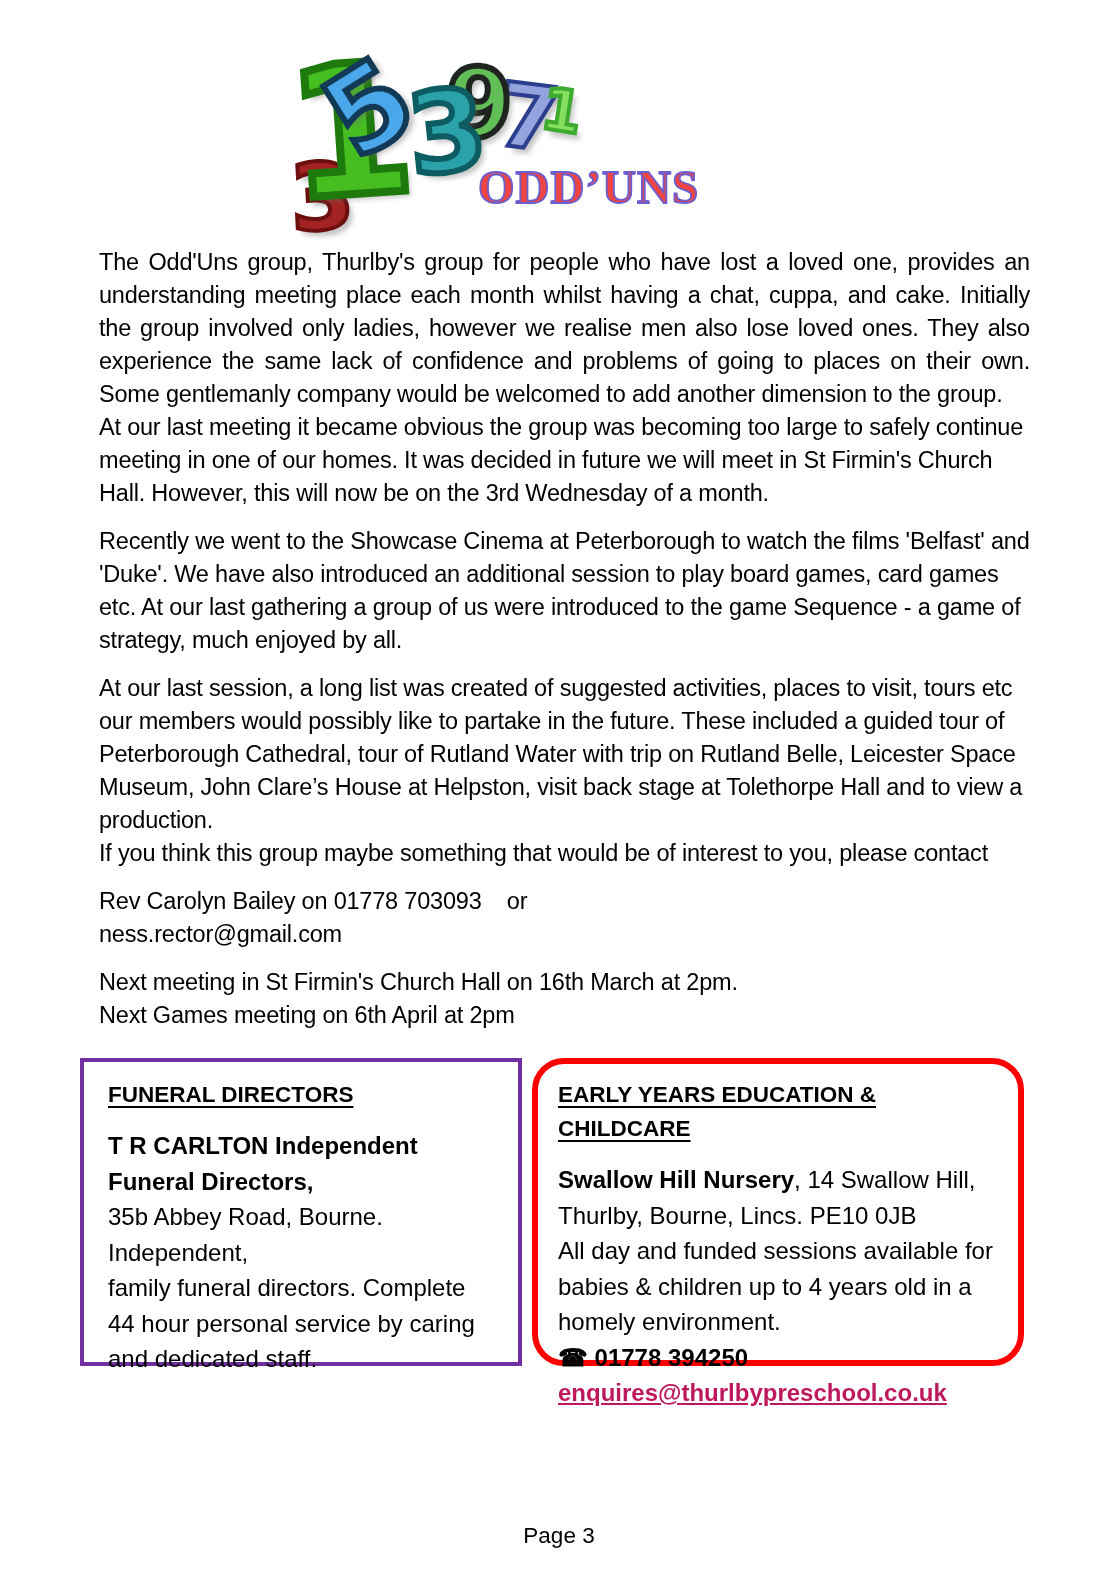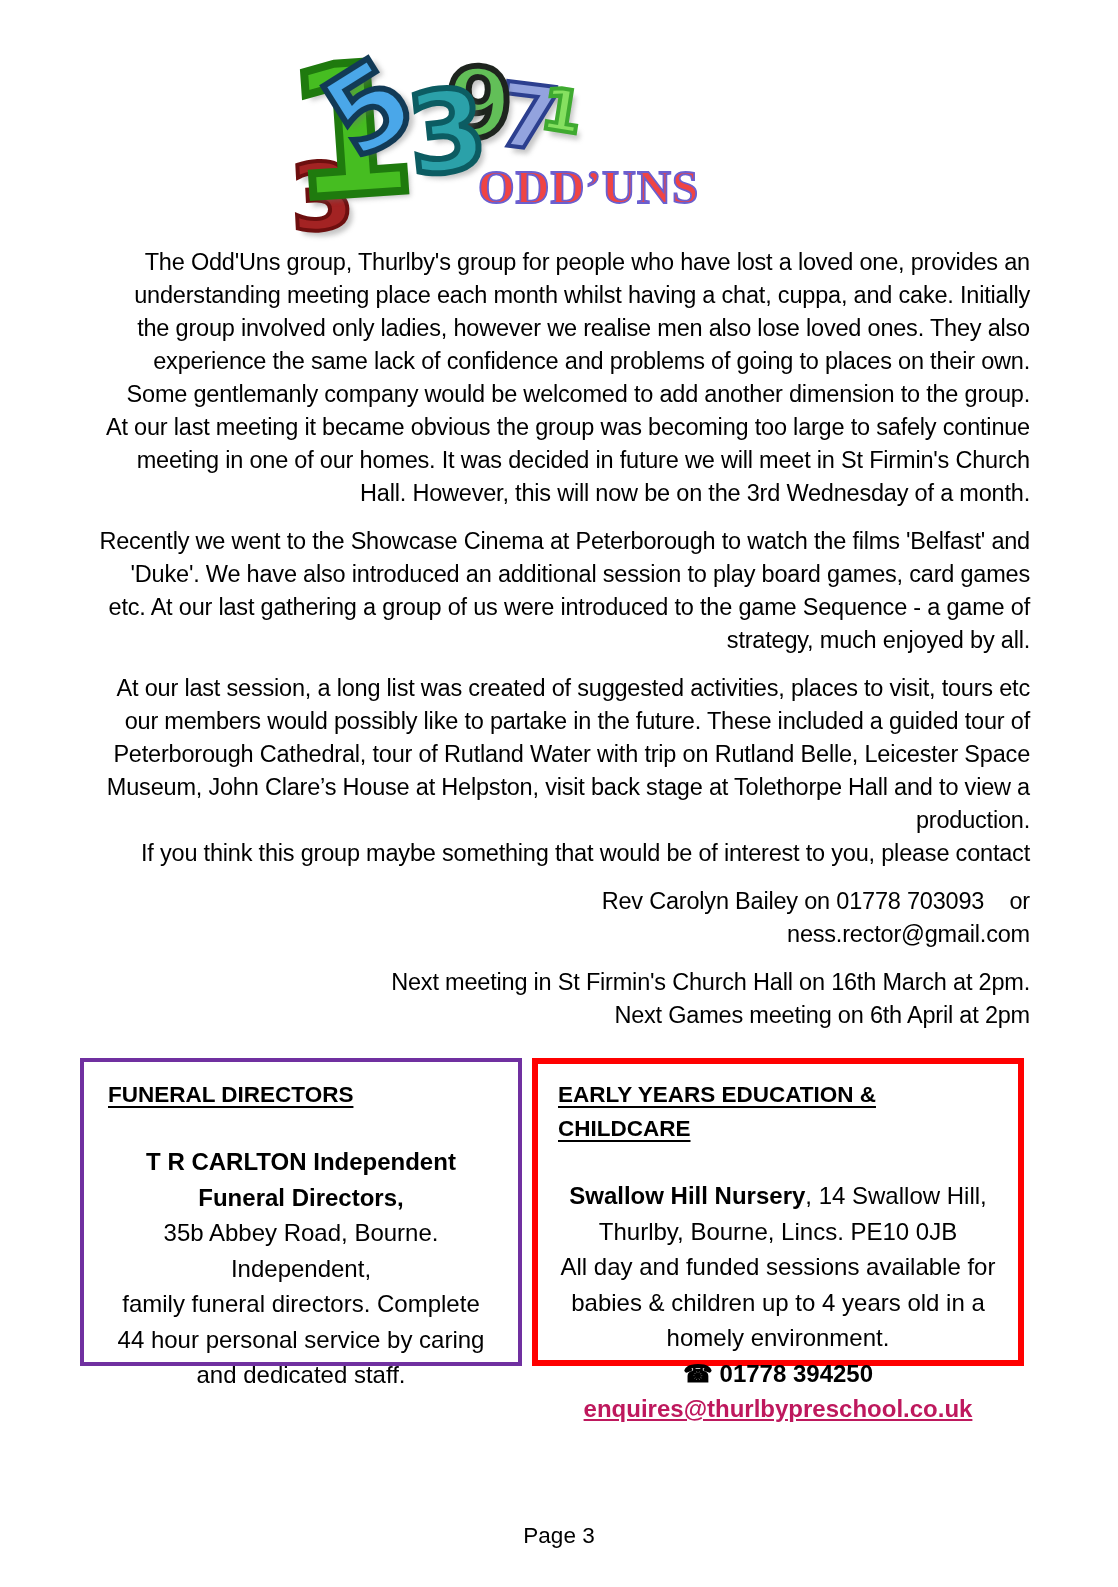--- a/index.html
+++ b/index.html
@@ -40,39 +40,39 @@
   }
 
   
   .content{
     margin:6px 0 0 99px;
     width:931px;
     font-size:23.5px;
     line-height:33px;
     letter-spacing:-0.2px;
   }
-  .content p{margin:0;text-align:right;}
+  .content p{margin:0;}
   .p-justify{text-align:justify;}
   .gap{margin-top:15px !important;}
   .pre{white-space:pre-wrap;}
 
   
   .ads{display:flex;margin:26px 0 0 80px;gap:10px;}
   .ad{box-sizing:border-box;height:308px;background:#ffffff;}
   .ad-funeral{width:442px;border:4px solid #7030a0;padding:16px 24px 0 24px;}
   .ad-childcare{width:492px;border:6px solid #ff0000;padding:14px 20px 0 20px;}
   .ad-heading{
     font-size:22.5px;font-weight:bold;
     text-decoration:underline;
     text-decoration-thickness:2px;
     text-underline-offset:4px;
     margin:0 0 2px 0;
     line-height:34px;
   }
-  .ad-body{font-size:24px;line-height:35.5px;margin-top:32px;text-align:center;}
+  .ad-body{font-size:24px;line-height:35.5px;margin-top:16px;}
   .b{font-weight:bold;}
   .ad-line{display:block;}
   .email-link{
     font-weight:bold;
     text-decoration:underline;
     cursor:pointer;
   }
   .phone-row{font-weight:bold;}
 
   
@@ -114,21 +114,21 @@
     <div class="ad ad-funeral" style="border-color: rgb(112, 48, 160);">
       <p class="ad-heading">FUNERAL DIRECTORS</p>
       <div class="ad-body">
         <span class="ad-line b">T R CARLTON Independent Funeral Directors,</span>
         <span class="ad-line">35b Abbey Road, Bourne.</span>
         <span class="ad-line">Independent,</span>
         <span class="ad-line">family funeral directors. Complete 44 hour personal service by caring and dedicated staff.</span>
       </div>
     </div>
 
-    <div class="ad ad-childcare" style="border-color: rgb(255, 0, 0);">
+    <div class="ad ad-childcare" style="border-color: rgb(255, 0, 0); border-radius: 32px;">
       <p class="ad-heading">EARLY YEARS EDUCATION &amp; CHILDCARE</p>
       <div class="ad-body">
         <div><span class="b">Swallow Hill Nursery</span><span>, 14 Swallow Hill, Thurlby, Bourne, Lincs. PE10 0JB</span></div>
         <div>All day and funded sessions available for babies &amp; children up to 4 years old in a homely environment.</div>
         <div class="phone-row"><span>☎</span> <span>01778 394250</span></div>
         <div><span class="email-link" style="color: #be185d;">enquires@thurlbypreschool.co.uk</span></div>
       </div>
     </div>
 
   </div>

